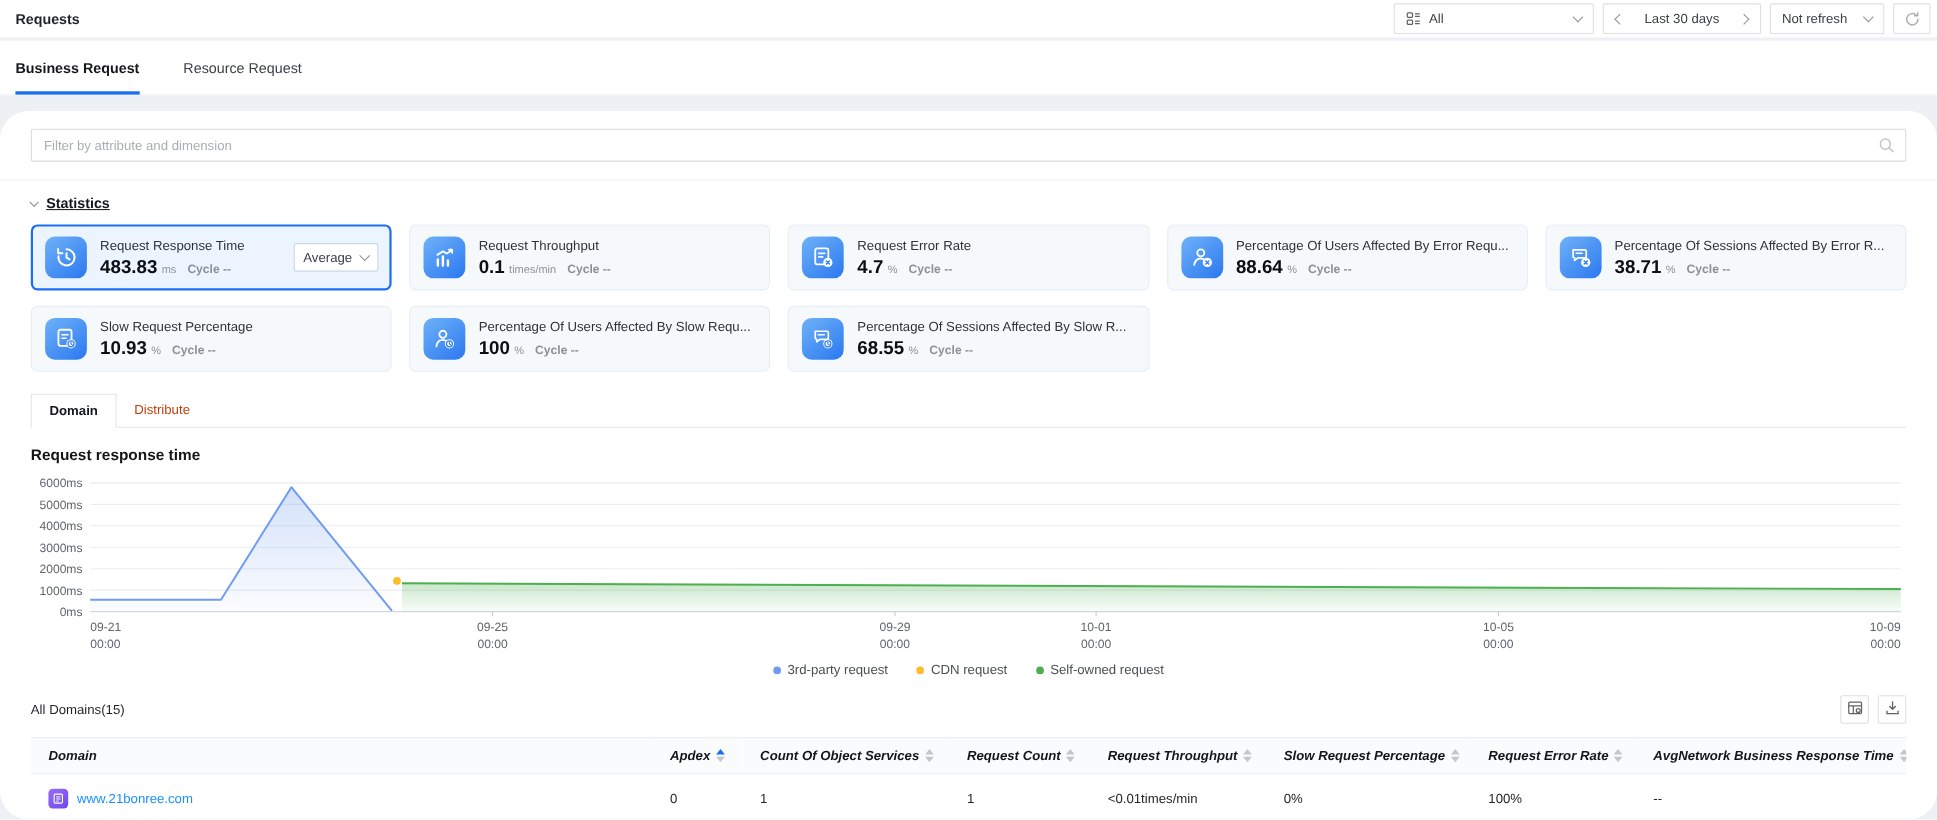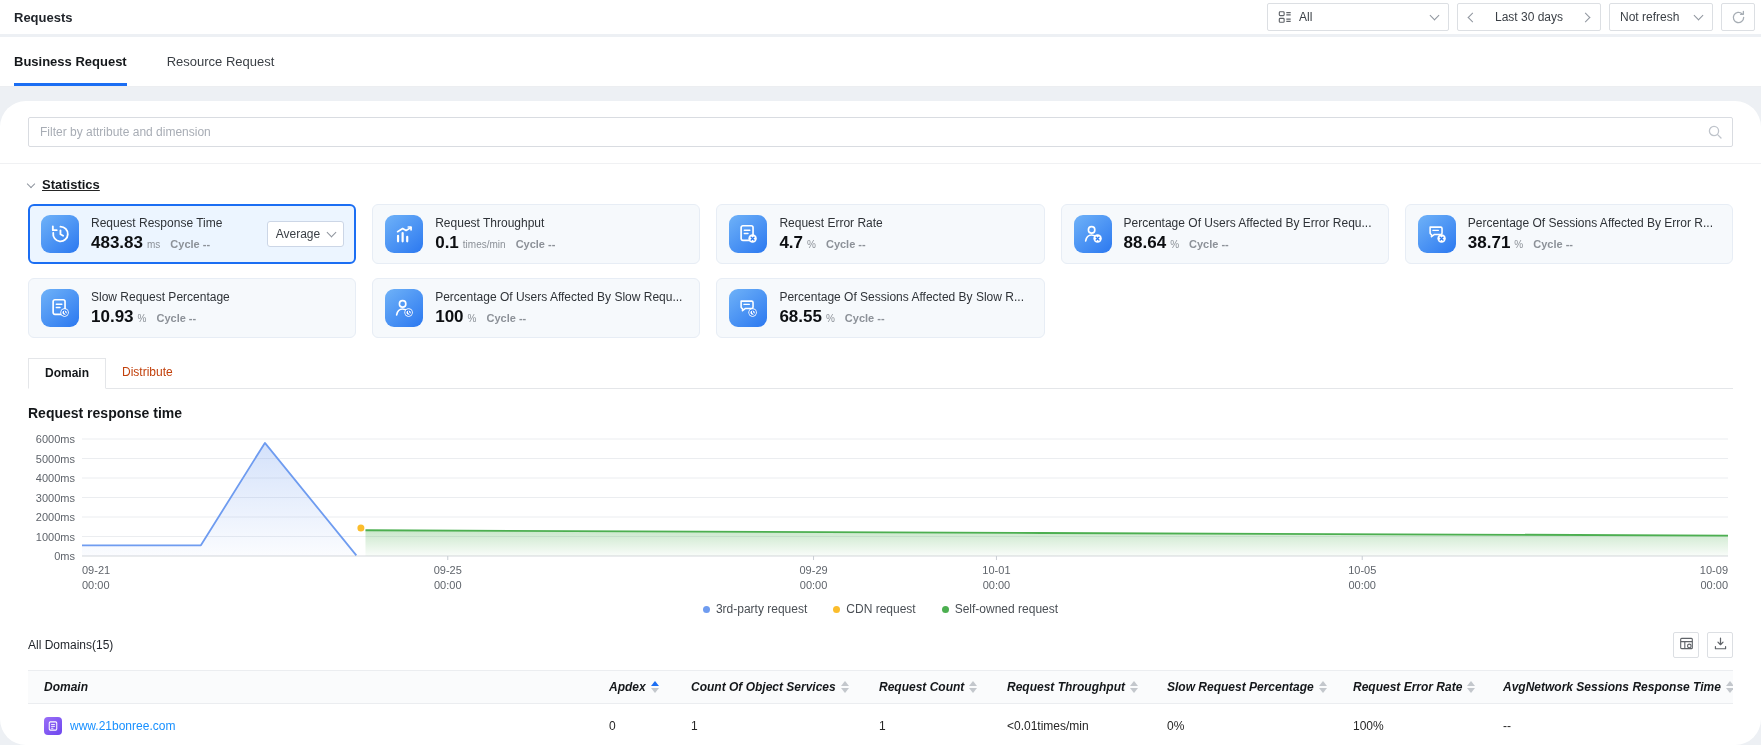--- a/index.html
+++ b/index.html
@@ -452,21 +452,21 @@
             <span class="th-inner">
               <span>Request Error Rate</span>
               <span class="sorter">
                 <i class="caret up"></i>
                 <i class="caret down"></i>
               </span>
             </span>
           </th>
           <th>
             <span class="th-inner">
-              <span>AvgNetwork Sessions Response Time</span>
+              <span>AvgNetwork Business Response Time</span>
               <span class="sorter">
                 <i class="caret up"></i>
                 <i class="caret down"></i>
               </span>
             </span>
           </th>
         </tr>
       </thead>
     <tbody id="tbody">
         <tr>

